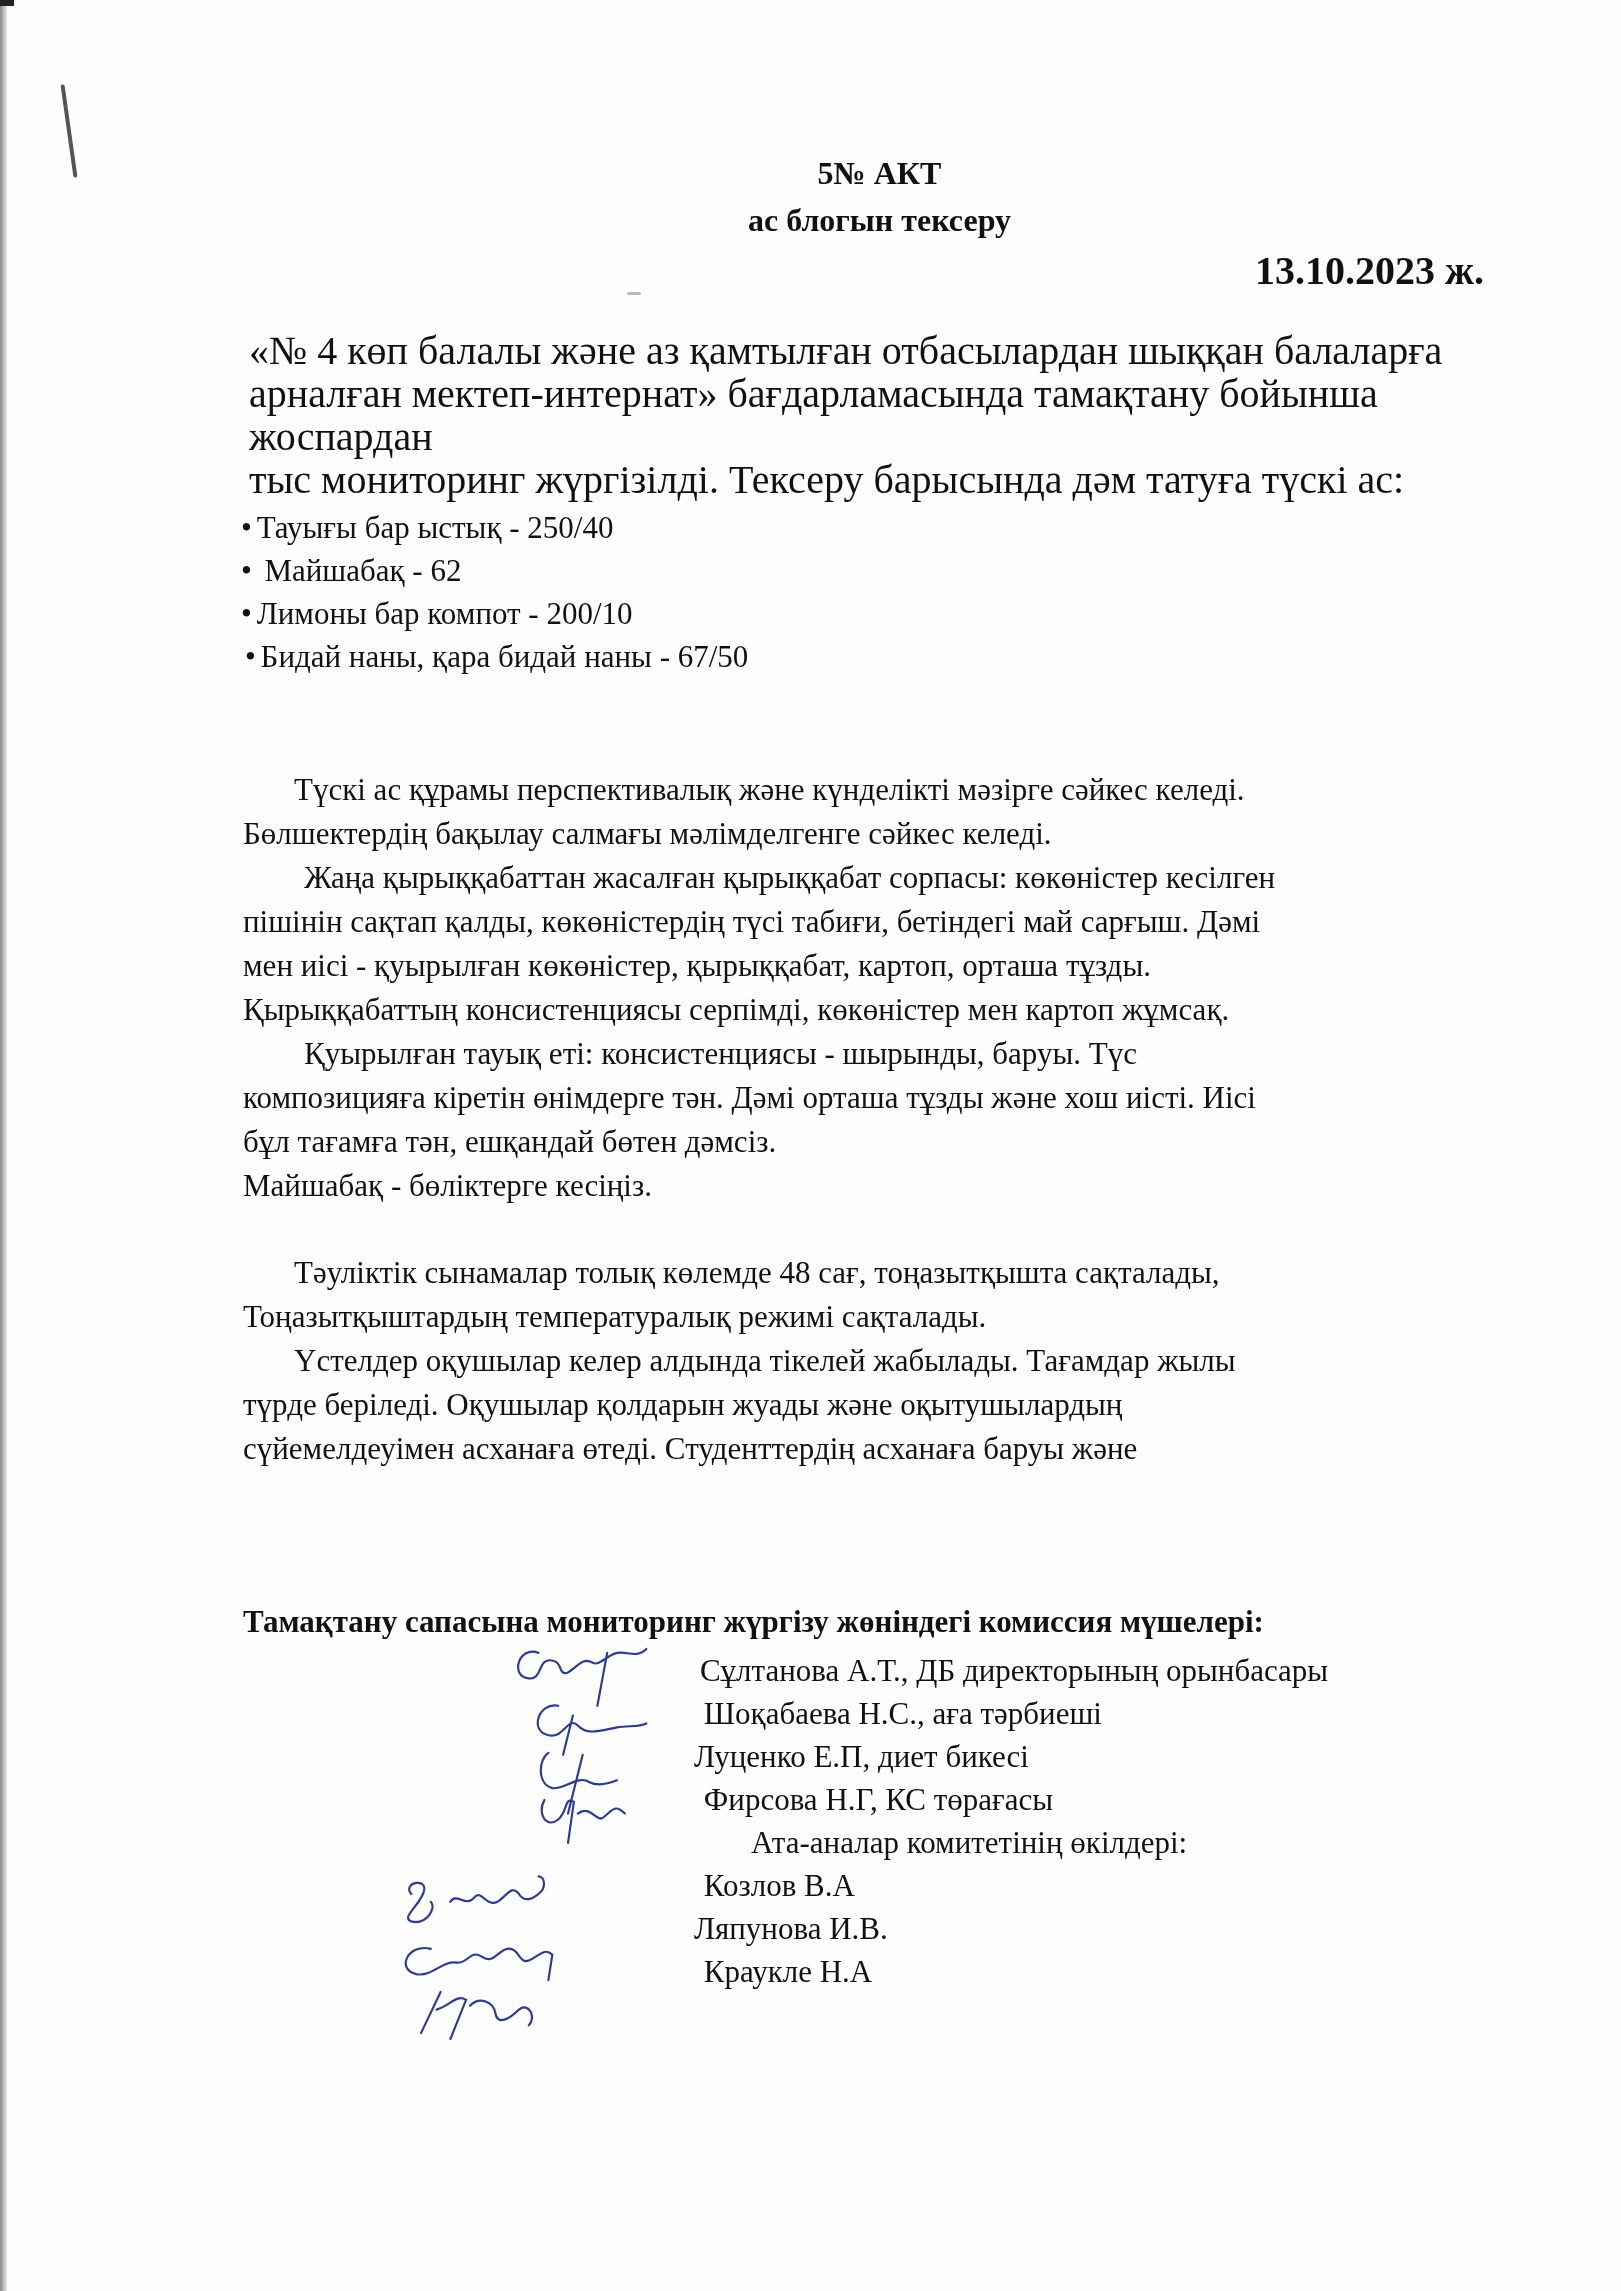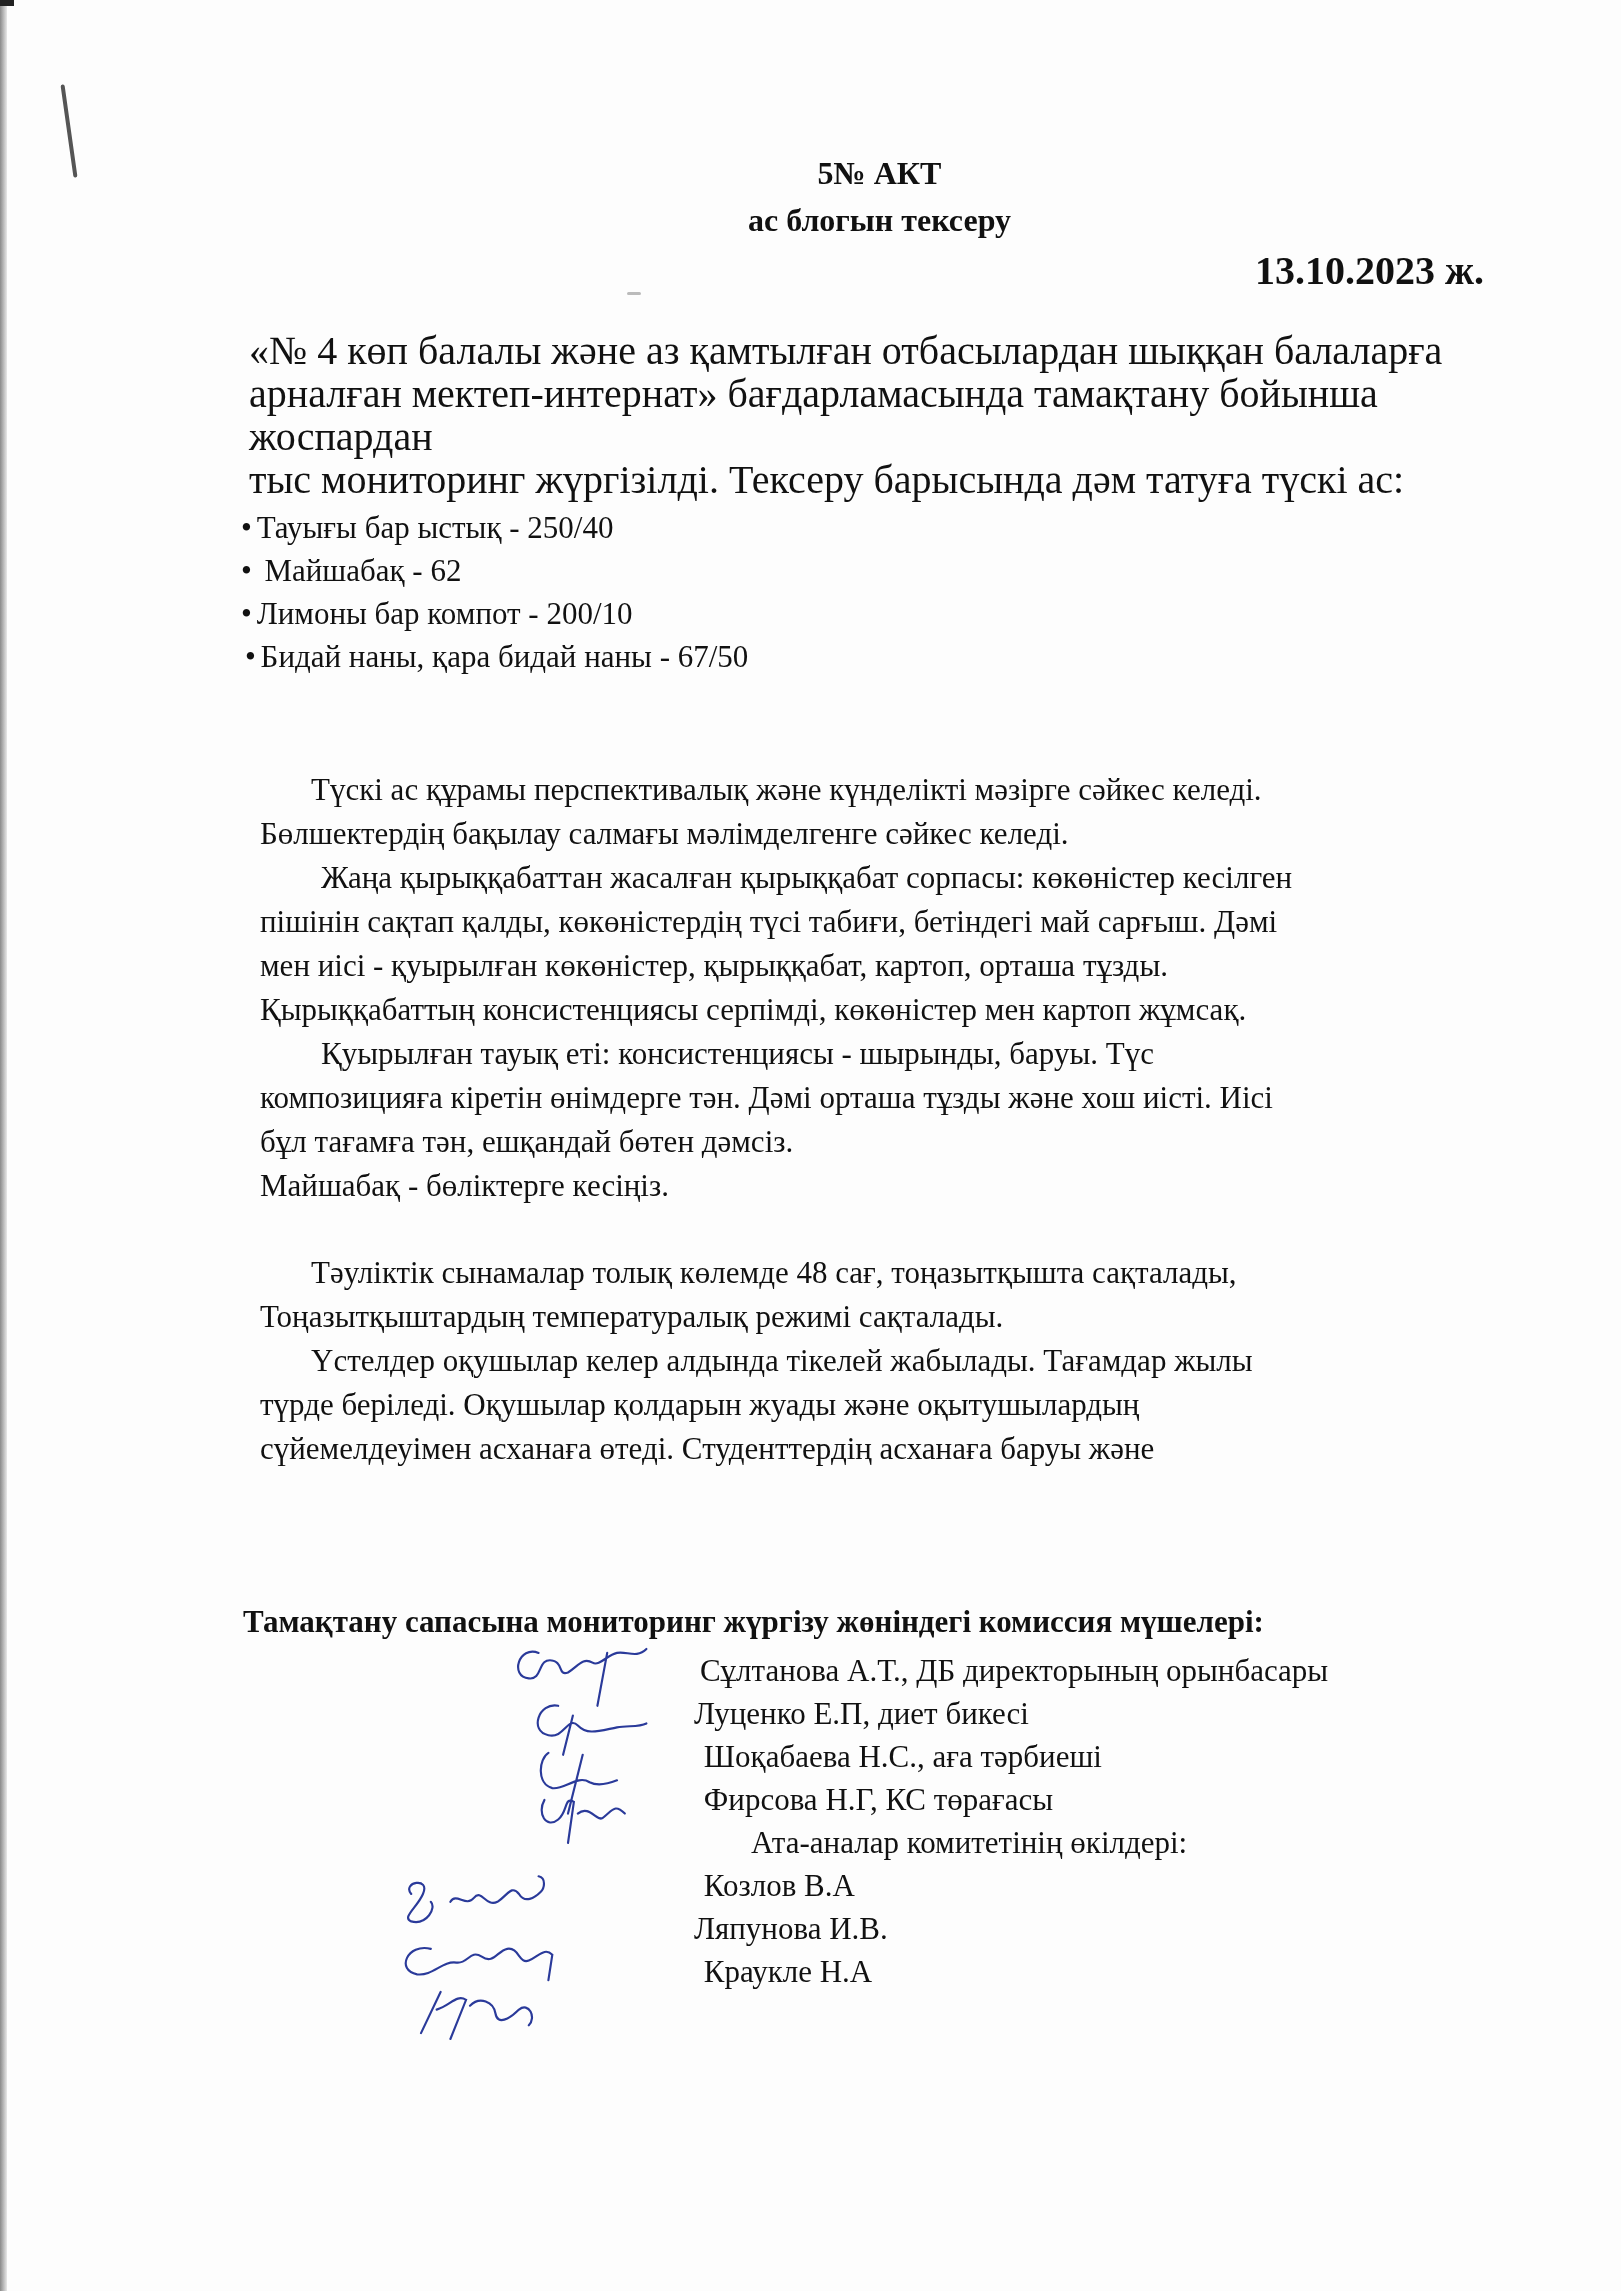--- a/index.html
+++ b/index.html
@@ -20,21 +20,21 @@
   .date { position: absolute; top: 247px; left: 1255px; font-weight: bold; font-size: 40px; }
 
   .body { position: absolute; left: 249px; width: 1274px; font-size: 40px; line-height: 43px; }
   .intro { top: 329px; }
   .intro p { margin: 0; }
 
   .menu { position: absolute; top: 506px; left: 241px; font-size: 31px; line-height: 43px; list-style: none; margin: 0; padding: 0; }
   .menu li { white-space: nowrap; }
   .menu .bullet { display: inline-block; width: 15.7px; }
 
-  .para { position: absolute; left: 260px; width: 1274px; font-size: 31px; line-height: 44px; }
+  .para { position: absolute; left: 243px; width: 1274px; font-size: 31px; line-height: 44px; }
   .para .line { display: block; white-space: nowrap; }
   .indent1 { padding-left: 51px; }
   .indent2 { padding-left: 61px; }
 
   .p1 { top: 768px; }
   .p3 { top: 1251px; }
 
   .commission-title { position: absolute; top: 1604px; left: 243px; font-weight: bold; font-size: 31px; white-space: nowrap; }
   .members { position: absolute; top: 1649px; left: 694px; font-size: 31px; line-height: 43px; }
   .members div { white-space: nowrap; }
@@ -97,21 +97,21 @@
     <path d="M180 118 C170 124 168 150 184 154 C196 156 210 140 222 148 C230 152 240 150 250 146 M215 120 L200 180"></path>
     <path d="M176 166 C168 180 178 196 190 186 C200 178 196 162 206 168 L200 210 M210 180 C222 170 230 190 236 184 C246 176 248 170 258 180"></path>
     <path d="M40 262 C30 250 60 244 52 262 C46 276 30 286 40 290 C56 294 66 276 60 270 M80 270 C86 260 96 276 104 266 C112 256 116 276 128 270 C138 264 142 252 150 262 C156 272 166 266 172 260 C176 256 178 246 170 244"></path>
     <path d="M60 318 C36 312 24 340 46 344 C62 346 72 330 86 332 C98 334 100 318 112 326 C124 334 128 320 138 318 C150 316 150 334 160 330 C170 326 176 316 184 324 L180 350"></path>
     <path d="M70 362 L50 404 M66 380 C80 376 86 364 96 370 L80 410 M100 376 C110 366 124 372 126 384 C128 396 140 390 150 380 C160 372 168 388 160 396"></path>
   </svg>
 </div>
 
 <div class="members">
   <div style="padding-left:5.9px">Сұлтанова А.Т., ДБ директорының орынбасары</div>
+  <div style="padding-left:9.8px">Шоқабаева Н.С., аға тәрбиеші</div>
   <div>Луценко Е.П, диет бикесі</div>
-  <div style="padding-left:9.8px">Шоқабаева Н.С., аға тәрбиеші</div>
   <div style="padding-left:9.8px">Фирсова Н.Г, КС төрағасы</div>
   <div class="parents-title">Ата-аналар комитетінің өкілдері:</div>
   <div style="padding-left:9.8px">Козлов В.А</div>
   <div>Ляпунова И.В.</div>
   <div style="padding-left:9.8px">Краукле Н.А</div>
 </div>
 
 
 </body></html>

